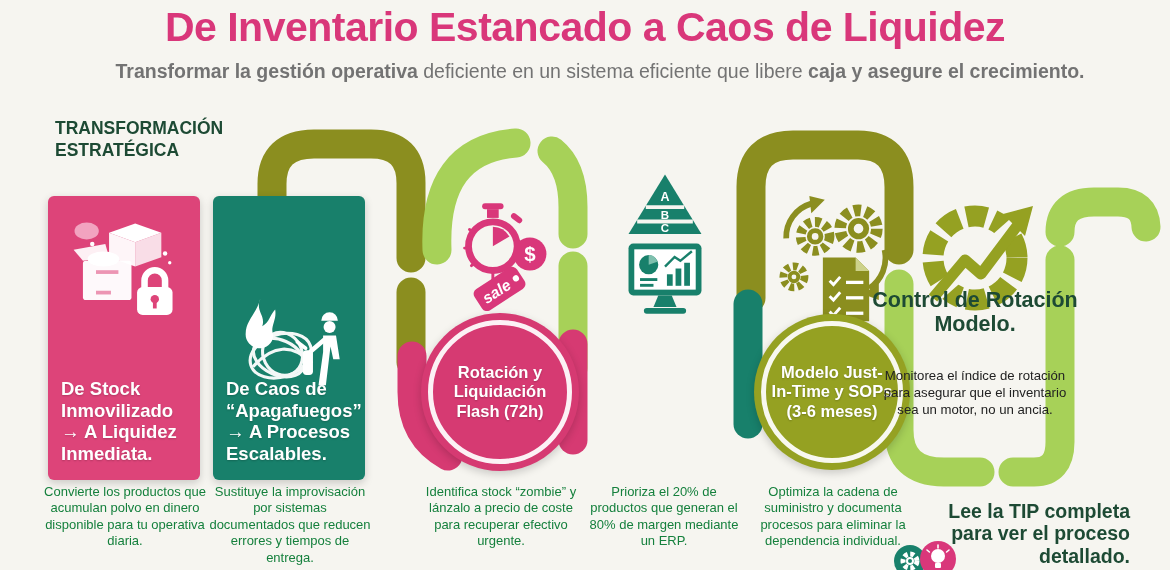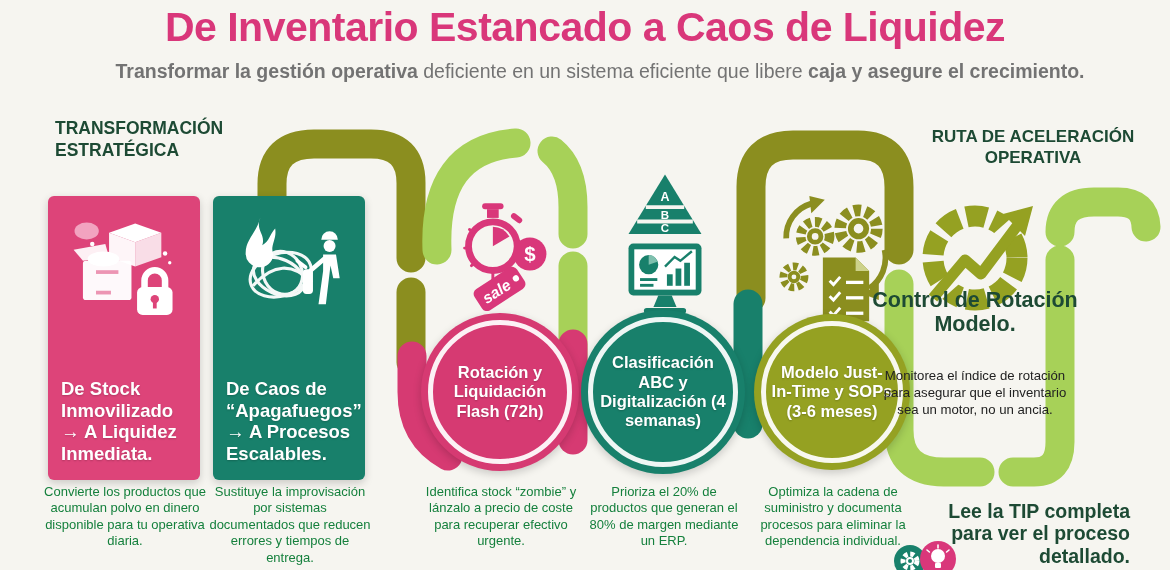--- a/index.html
+++ b/index.html
@@ -13,21 +13,21 @@
   
   .left-heading{left:55px;top:118px;width:215px;font-size:17.5px;font-weight:800;color:#1d4a34;line-height:1.25;}
   .right-heading{left:897px;top:126px;width:272px;font-size:17px;font-weight:800;color:#1d4a34;
                  line-height:1.25;text-align:center;}
   
   .pipes{left:0;top:0;z-index:1;}
   
   .card{width:152px;height:284px;border-radius:6px;z-index:2;display:flex;flex-direction:column;
         align-items:center;box-shadow:0 3px 8px rgba(0,0,0,.18);}
   .card.pink{background:#dd4479;}
-  .card.teal{background:#18806b;}
+  .card.teal{background:#18806b;justify-content:center;}
   .card .ci{margin-top:16px;}
   .card-title{position:absolute;left:13px;right:8px;bottom:16px;color:#fff;font-weight:800;
               font-size:18.5px;line-height:1.16;text-shadow:0 1px 2px rgba(0,0,0,.2);}
   
   .circle{border-radius:50%;z-index:2;display:flex;align-items:center;justify-content:center;
           text-align:center;box-shadow:0 3px 8px rgba(0,0,0,.18);}
   .circle::after{content:"";position:absolute;inset:7px;border:5px solid rgba(255,255,255,.93);
                  border-radius:50%;}
   .circle .lbl{position:relative;width:78%;color:#fff;font-weight:800;font-size:16.5px;line-height:1.18;
                text-shadow:0 1px 2px rgba(0,0,0,.22);}
@@ -70,21 +70,20 @@
       <path stroke="#a7d158" d="M899 284 V430 Q899 472 944 472 H980"></path>
       <path stroke="#a7d158" d="M1013 472 H1034 Q1060 472 1060 442 V260"></path>
       <path stroke="#a7d158" d="M1060 232 Q1060 202 1094 202 H1118 Q1145 202 1146 227"></path>
     </g>
   </svg>
 
   <div class="abs title">De Inventario Estancado a Caos de Liquidez</div>
   <div class="abs subtitle"><b>Transformar la gestión operativa</b><span> deficiente en un sistema eficiente que libere </span><b>caja y asegure el crecimiento.</b></div>
 
   <div class="abs left-heading">TRANSFORMACIÓN ESTRATÉGICA</div>
-  <div class="abs right-heading">RUTA DE ACELERACIÓN OPERATIVA</div>
 
   <div class="abs card pink" style="left:48px;top:196px;">
     <svg class="ci" width="112" height="108" viewBox="0 0 120 115">
       <ellipse cx="20" cy="20" rx="13" ry="9" fill="#f2a3c0"></ellipse>
       <circle cx="26" cy="34" r="2.4" fill="#fff"></circle>
         <circle cx="104" cy="44" r="2.4" fill="#fff"></circle>
       <circle cx="109" cy="54" r="1.8" fill="#fff"></circle>
       <g fill="#ffffff">
         <polygon points="44,22 72,12 100,22 72,32"></polygon>
         <polygon points="44,22 44,48 72,58 72,32" opacity="0.95"></polygon>
@@ -169,23 +168,20 @@
     <path d="M33 98 L33 88 A10 10 0 0 1 42 95 Z" fill="#7fc0ae"></path>
     <rect x="52" y="108" width="6" height="12" fill="#18806b"></rect>
     <rect x="61" y="102" width="6" height="18" fill="#18806b"></rect>
     <rect x="70" y="96" width="6" height="24" fill="#18806b"></rect>
     <path d="M50 100 L60 90 L66 94 L78 84" stroke="#18806b" stroke-width="2.5" fill="none"></path>
     <rect x="24" y="112" width="18" height="3" fill="#18806b"></rect>
     <rect x="24" y="118" width="14" height="3" fill="#18806b"></rect>
     <path d="M43 130 h14 l5 12 h-24 z" fill="#18806b"></path>
     <rect x="28" y="143" width="44" height="6" rx="3" fill="#18806b"></rect>
   </svg>
-  <div class="abs circle teal" style="left:581px;top:310px;width:164px;height:164px;">
-    <span class="lbl">Clasificación ABC y Digitalización (4 semanas)</span>
-  </div>
   <div class="abs cap" style="left:583px;top:484px;">Prioriza el 20% de productos que generan el 80% de margen mediante un ERP.</div>
 
   <svg class="abs step-icon" style="left:765px;top:188px;" width="135" height="145" viewBox="0 0 140 150">
     <g stroke="#8b8e1f" fill="none">
       <circle cx="97" cy="42" r="19" stroke-width="12" stroke-dasharray="7.5 4.5"></circle>
       <circle cx="97" cy="42" r="8" stroke-width="6"></circle>
       <circle cx="52" cy="50" r="15" stroke-width="10" stroke-dasharray="6 4"></circle>
       <circle cx="52" cy="50" r="6" stroke-width="5"></circle>
       <circle cx="30" cy="92" r="11" stroke-width="8" stroke-dasharray="5 3.4"></circle>
       <circle cx="30" cy="92" r="4.5" stroke-width="4"></circle>

